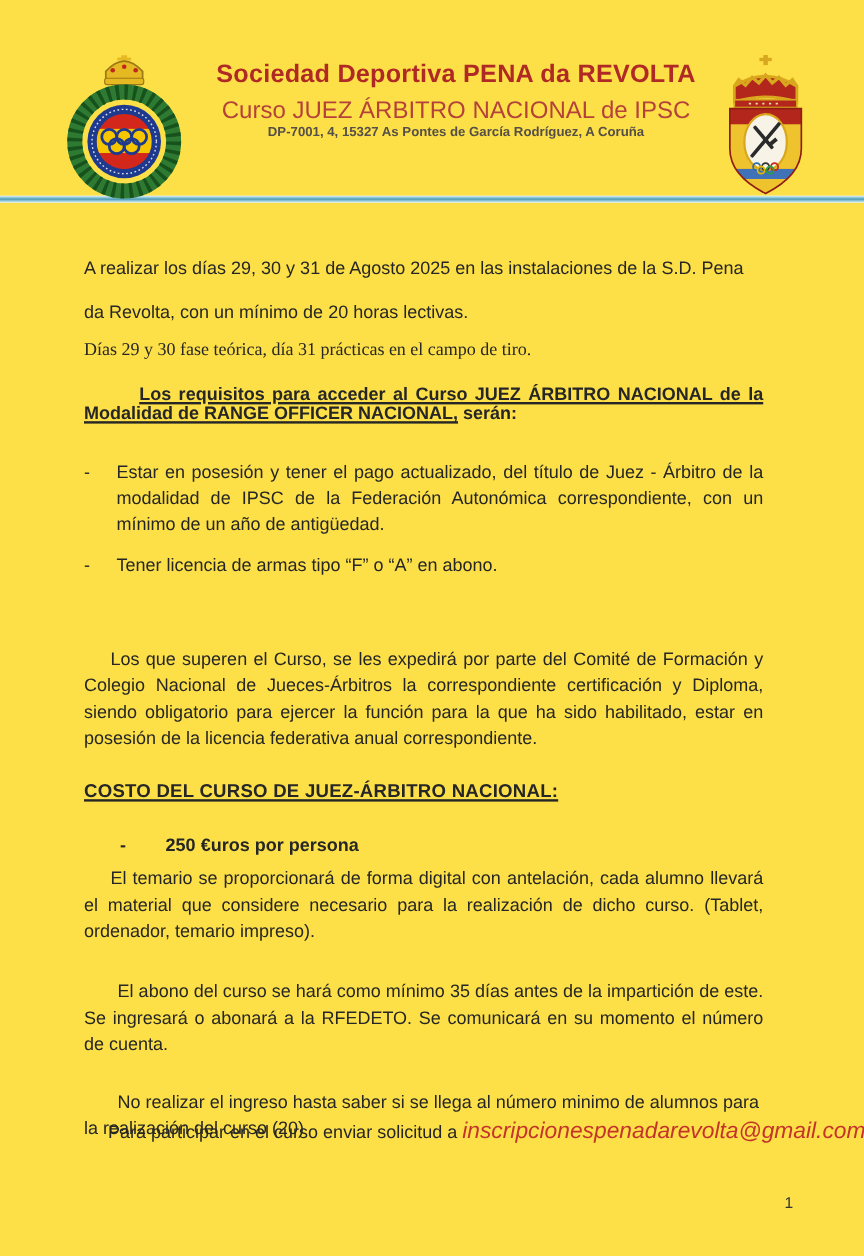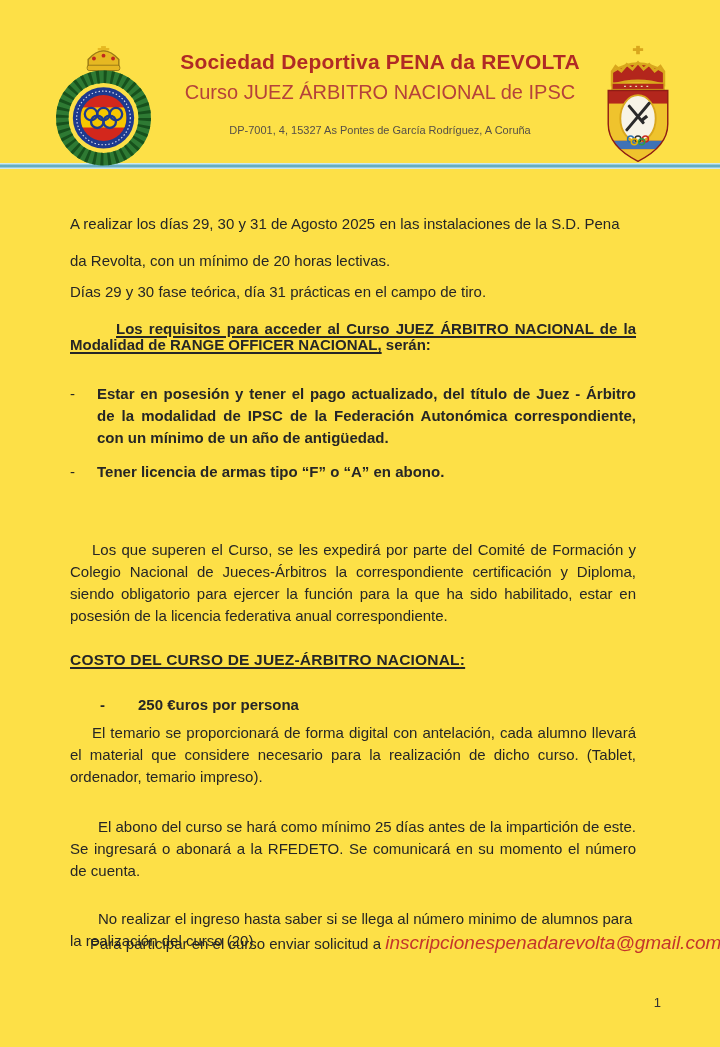--- a/index.html
+++ b/index.html
@@ -7,35 +7,35 @@
     position:relative; width:720px; height:1047px; background:#fde047;
     font-family:"Liberation Sans","DejaVu Sans",sans-serif; color:#262626;
     overflow:hidden; margin:0 auto;
   }
   
   .header { display:flex; align-items:flex-start; padding:44px 36px 0 46px; height:119px; box-sizing:content-box; }
   .logo-left { width:122px; flex:none; }
   .hdr-center { flex:1; text-align:center; padding-top:6px; }
   .org-title { font-size:21px; font-weight:bold; color:#b02a25; letter-spacing:.2px; }
   .course-title { font-size:20px; color:#b5423a; margin-top:7px; }
-  .hdr-address { font-size:11px; color:#554f48; font-weight:normal; margin-top:20px; }
+  .hdr-address { font-size:11px; color:#554f48; font-weight:bold; margin-top:0; }
   .logo-right { width:92px; flex:none; display:flex; justify-content:center; }
   .rule { height:6px; background:linear-gradient(to bottom,#eaf7fb 0%,#8cc7d8 28%,#4f9cb4 50%,#8cc7d8 72%,#eaf7fb 100%); }
   
   .doc-body { padding:36px 84px 0 70px; font-size:15px; }
   .p-intro { line-height:37px; margin:0; }
-  .p-dias { line-height:22px; margin:2px 0 18px 0; }
+  .p-dias { line-height:22px; margin:2px 0 18px 0;font-family:Liberation Serif, serif; }
   .req-heading { margin:2px 0 0 0; font-weight:bold; text-align:justify; text-indent:46px; line-height:16px; }
   .u { text-decoration:underline; text-decoration-thickness:1.5px; text-underline-offset:2px; }
   .tail { font-weight:bold; }
   .bullets { margin-top:30px; }
   .bullet { display:flex; line-height:22px; }
   .bullet + .bullet { margin-top:12px; }
   .dash { width:27px; flex:none; }
-  .btext { flex:1; text-align:justify;font-weight:bold; }
+  .btext { flex:1; text-align:justify; }
   .p-cert { margin:56px 0 0 0; line-height:22px; text-align:justify; text-indent:22px; }
   .cost-heading { margin:22px 0 0 0; font-weight:bold; font-size:15.5px; line-height:21px; letter-spacing:.2px; }
   .price-line { margin:24px 0 0 0; font-weight:bold; line-height:22px; display:flex; }
   .price-dash { margin-left:30px; width:22px; flex:none; }
   .price-gap { width:16px; flex:none; }
   .p-temario { margin:6px 0 0 0; line-height:22px; text-align:justify; text-indent:22px; }
   .p-abono { margin:28px 0 0 0; line-height:22px; text-align:justify; text-indent:28px; }
   .p-warning { margin:26px 0 0 0; line-height:22px; text-indent:28px; }
   
   .footer { position:absolute; left:90px; top:932px; font-size:15px; white-space:nowrap; }
@@ -150,21 +150,21 @@
     <p class="cost-heading u">COSTO DEL CURSO DE JUEZ-ÁRBITRO NACIONAL:</p>
 
     <p class="price-line">
       <span class="price-dash">-</span>
       <span class="price-gap"></span>
       <span>250 €uros por persona</span>
     </p>
 
     <p class="p-temario">El temario se proporcionará de forma digital con antelación, cada alumno llevará el material que considere necesario para la realización de dicho curso. (Tablet, ordenador, temario impreso).</p>
 
-    <p class="p-abono">El abono del curso se hará como mínimo 25 días antes de la impartición de este. Se ingresará o abonará a la RFEDETO. Se comunicará en su momento el número de cuenta.</p>
+    <p class="p-abono">El abono del curso se hará como mínimo 35 días antes de la impartición de este. Se ingresará o abonará a la RFEDETO. Se comunicará en su momento el número de cuenta.</p>
 
     <p class="p-warning">No realizar el ingreso hasta saber si se llega al número minimo de alumnos para la realización del curso (20)</p>
   </div>
 
   <div class="footer"><span>Para participar en el curso enviar solicitud a </span><span class="email">inscripcionespenadarevolta@gmail.com</span></div>
 
   <div class="page-num">1</div>
 </div>
 
 </body></html>

